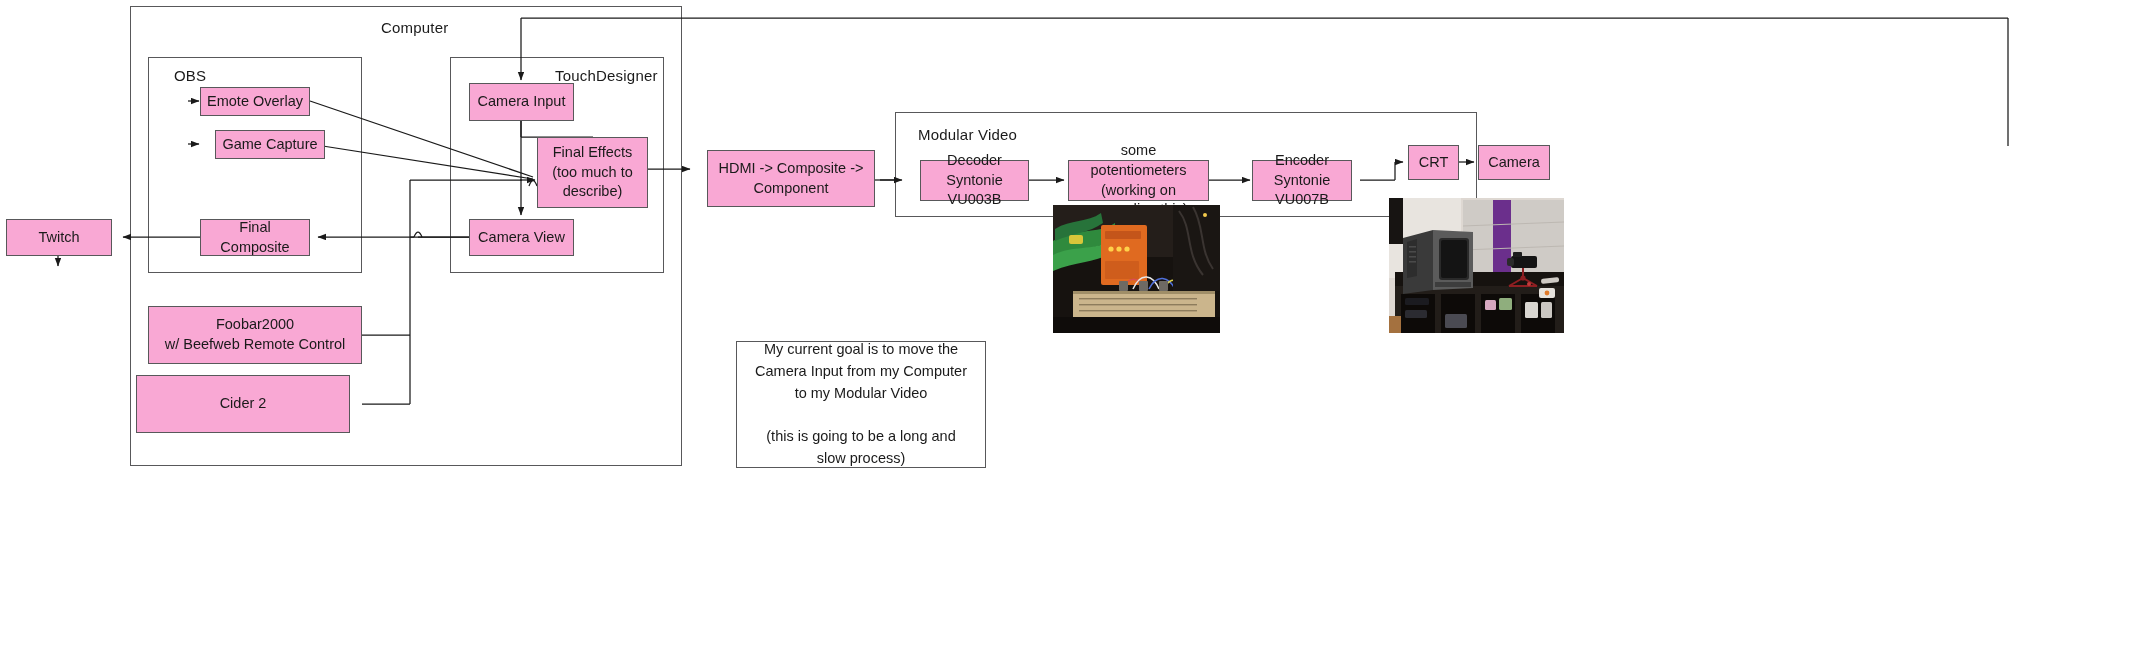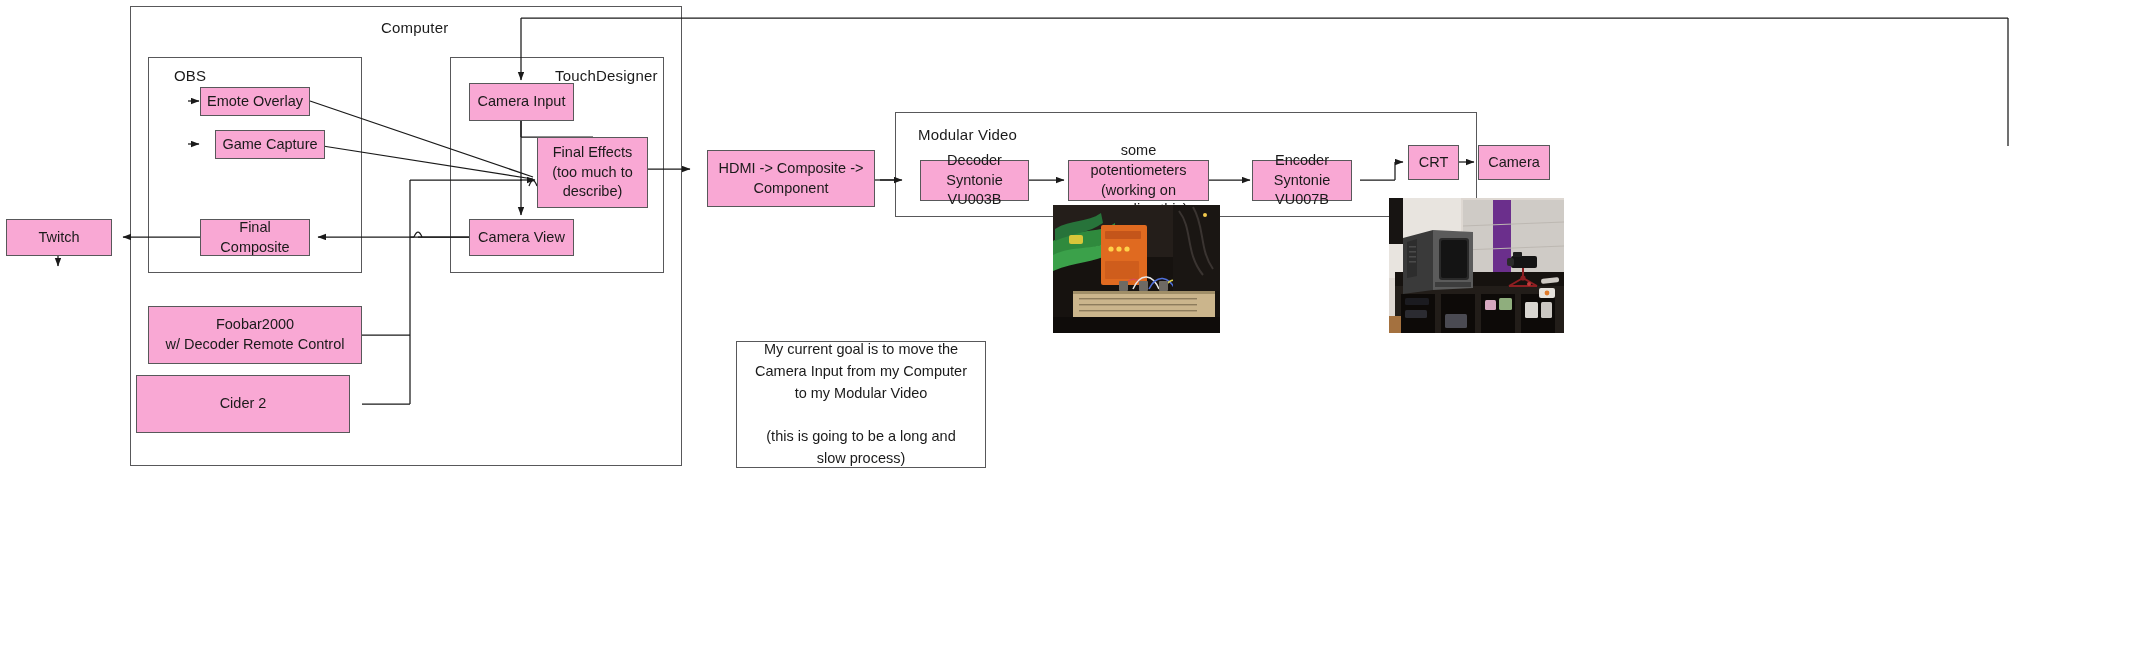--- a/index.html
+++ b/index.html
@@ -178,21 +178,21 @@
   <div class="node" style="left:200px; top:130px; width:110px; height:29px;margin-left:15px;">
     <span>Game Capture</span>
   </div>
 
   <div class="node" style="left:200px; top:219px; width:110px; height:37px;">
     <span>Final Composite</span>
   </div>
 
   <div class="node" style="left:148px; top:306px; width:214px; height:58px; flex-direction:column;">
     <span class="l2">Foobar2000</span>
-    <span class="l2">w/ Decoder Remote Control</span>
+    <span class="l2">w/ Beefweb Remote Control</span>
   </div>
 
   <div class="node" style="left:136px; top:375px; width:214px; height:58px;">
     <span>Cider 2</span>
   </div>
 
   <div class="node" style="left:469px; top:83px; width:105px; height:38px;">
     <span>Camera Input</span>
   </div>
 

